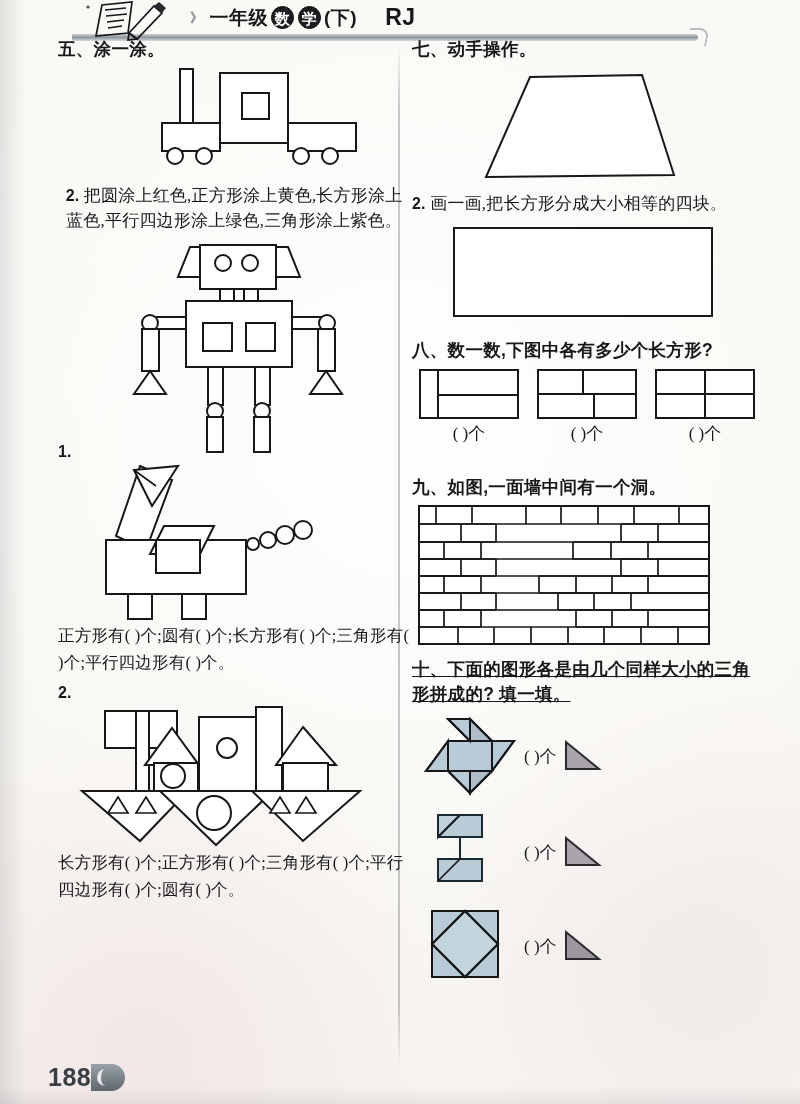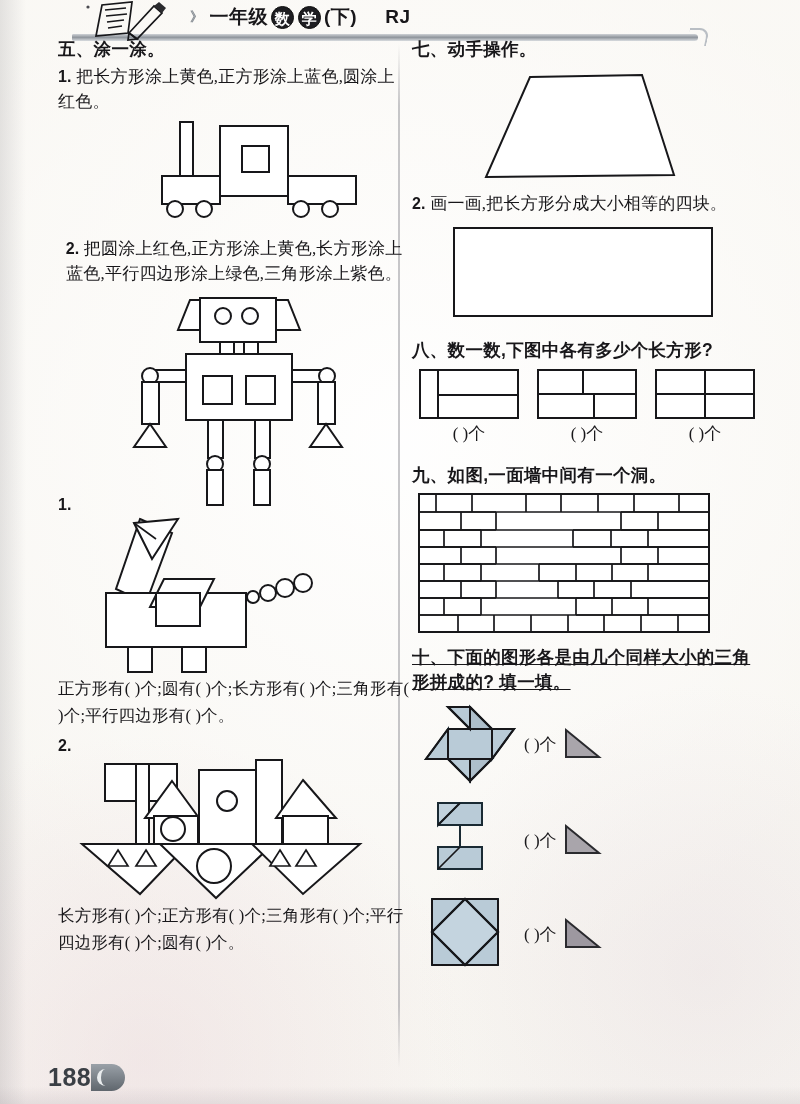--- a/index.html
+++ b/index.html
@@ -39,21 +39,21 @@
     font-weight: 700; font-size: 19px; letter-spacing: .5px;
     display: flex; align-items: center; gap: 2px;
   }
   .chev { color:#8a9096; font-size:13px; margin-right:4px;}
   .logo-char {
     display: inline-block; width: 23px; height: 23px; line-height: 23px;
     border-radius: 50%; background: #1d1d21; color: #fff;
     text-align: center; font-size: 15px; margin: 0 1px;
     border: 1.5px solid #111;
   }
-  .rj { margin-left: 26px; font-size: 19px; letter-spacing: .6px; }
+  .rj { margin-left: 26px; font-size: 23px; letter-spacing: .6px; }
 
   
   .col { position: absolute; top: 37px; width: 352px; }
   .col-left  { left: 58px; }
   .col-right { left: 412px; }
   .divider {
     position: absolute; left: 398px; top: 44px; width: 2px; height: 1024px;
     background: linear-gradient(180deg, rgba(140,140,145,0), #9a9aa0 6%, #9a9aa0 94%, rgba(140,140,145,0));
     opacity: .55;
   }
@@ -127,24 +127,20 @@
       <span class="rj">RJ</span>
     </div>
   </div>
 
   <div class="divider"></div>
 
   <div class="col col-left">
 
     <h2 class="sect">五、涂一涂。</h2>
 
-    <p class="q">
-      <span class="num">1.</span>
-      <span>把长方形涂上黄色,正方形涂上蓝色,圆涂上红色。</span>
-    </p>
 
     <div class="fig" style="margin-left:100px;margin-top:4px;">
       <svg width="240" height="100" viewBox="0 0 240 100">
         <rect class="ln wh" x="22" y="4" width="13" height="58"></rect>
         <rect class="ln wh" x="62" y="8" width="68" height="70"></rect>
         <rect class="ln wh" x="84" y="28" width="27" height="26"></rect>
         <rect class="ln wh" x="4" y="58" width="58" height="28"></rect>
         <rect class="ln wh" x="130" y="58" width="68" height="28"></rect>
         <circle class="ln wh" cx="17" cy="91" r="8"></circle>
         <circle class="ln wh" cx="46" cy="91" r="8"></circle>
@@ -306,21 +302,21 @@
       <div>
         <svg width="102" height="52" viewBox="0 0 102 52">
           <rect class="ln wh" x="2" y="2" width="98" height="48"></rect>
           <path class="ln" d="M2 26 L100 26"></path>
           <path class="ln" d="M51 2 L51 50"></path>
         </svg>
         <div class="blank-row" style="justify-content:center;margin-top:2px;">(      )个</div>
       </div>
     </div>
 
-    <h2 class="sect" style="margin-top:18px;">九、如图,一面墙中间有一个洞。</h2>
+    <h2 class="sect" style="margin-top:30px;">九、如图,一面墙中间有一个洞。</h2>
 
     <div class="fig" style="margin-left:4px;margin-top:4px;">
       <svg width="300" height="144" viewBox="0 0 300 144">
         <rect class="ln wh" x="3" y="3" width="290" height="138"></rect>
 
         <path class="ln-thin" d="M3 21 L293 21 M3 39 L293 39 M3 56 L293 56 M3 73 L293 73 M3 90 L293 90 M3 107 L293 107 M3 124 L293 124"></path>
 
         <path class="ln-thin" d="M20 3 L20 21 M56 3 L56 21 M110 3 L110 21 M145 3 L145 21 M182 3 L182 21 M218 3 L218 21 M263 3 L263 21"></path>
 
         <path class="ln-thin" d="M3 21 L80 21 M3 39 L80 39 M45 21 L45 39 M80 21 L80 39"></path>

